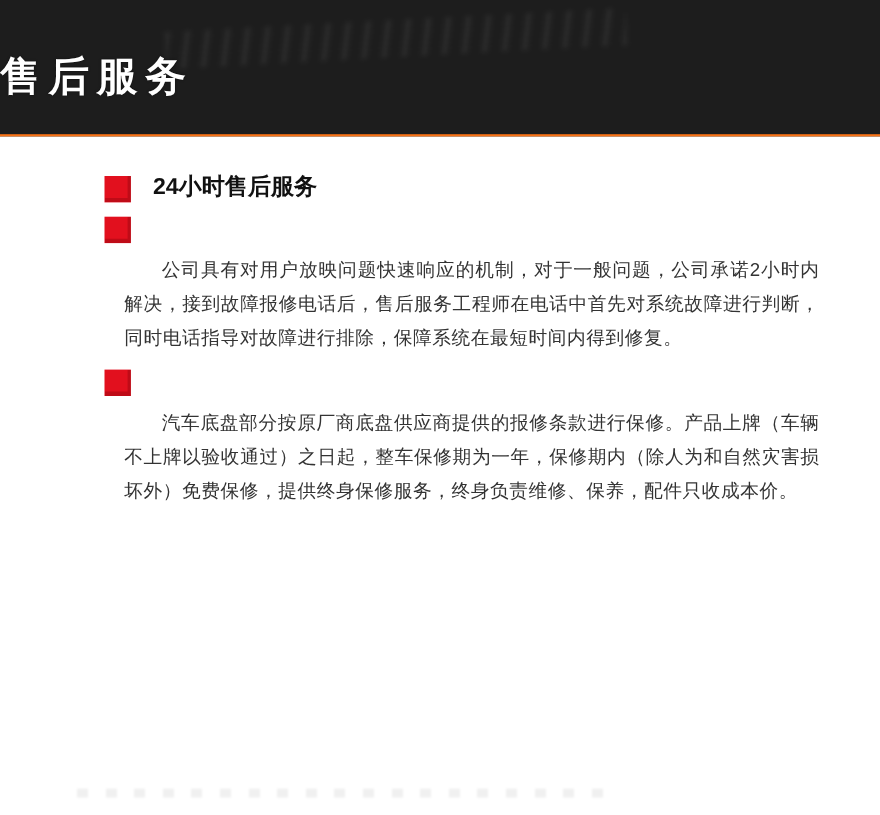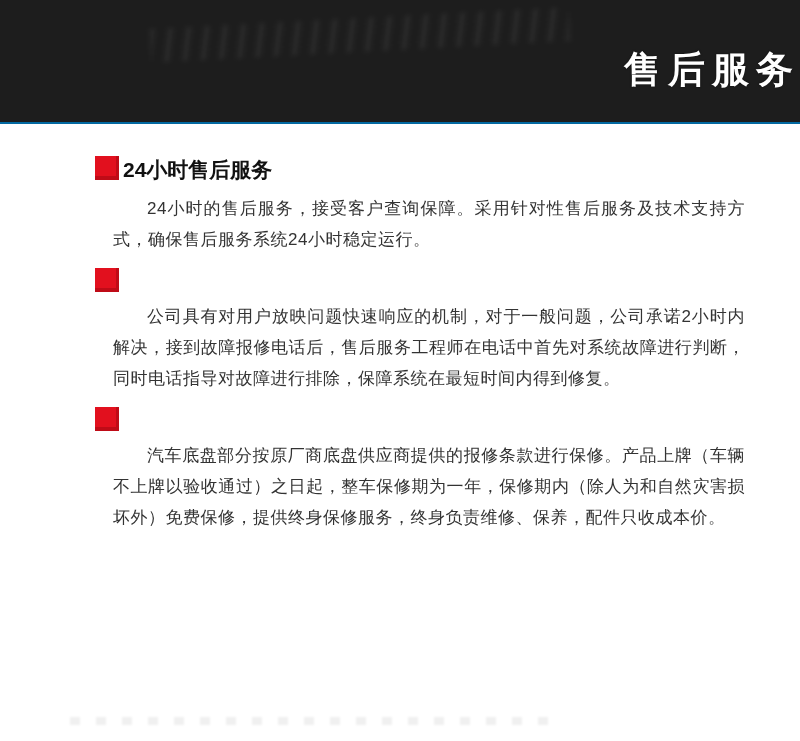--- a/index.html
+++ b/index.html
@@ -11,24 +11,24 @@
     overflow: hidden;
     font-family: "Liberation Sans", "DejaVu Sans", sans-serif;
   }
 
   
   .banner {
     position: relative;
     width: 100%;
     height: 122px;
     background: #1d1d1d;
-    border-bottom: 2px solid #0369a1;
+    border-bottom: 2px solid #f97316;
     display: flex;
     align-items: center;
-    justify-content: flex-end;
+    justify-content: flex-start;
     overflow: hidden;
   }
   .banner-title {
     color: #ffffff;
     font-size: 37px;
     font-weight: bold;
     letter-spacing: 7px;
     margin-top: 18px;
     text-shadow: 0 0 2px rgba(0,0,0,.6);
   }
@@ -42,22 +42,22 @@
       rgba(255,255,255,0.05) 0 6px, rgba(255,255,255,0) 6px 18px);
     filter: blur(2px);
     transform: rotate(-3deg);
   }
 
   
   .content { padding: 32px 55px 0 55px; }
 
   .section-head {
     display: flex;
-    align-items: flex-start;
-    gap: 4px;
+    align-items: flex-end;
+    gap: 20px;
     margin-top: 13px;
     padding-left: 40px;
   }
   .section-head:first-child { margin-top: 0; }
 
   .bullet {
     width: 24px;
     height: 24px;
     flex: 0 0 24px;
     background: #e2101e;
@@ -103,21 +103,20 @@
     <div class="banner-smudge"></div>
     <div class="banner-title">售后服务</div>
   </div>
 
   <div class="content">
 
     <div class="section-head">
       <span class="bullet"></span>
       <h2 class="section-title">24小时售后服务</h2>
     </div>
-    <p class="para">24小时的售后服务，接受客户查询保障。采用针对性售后服务及技术支持方式，确保售后服务系统24小时稳定运行。</p>
 
 
     <div class="section-head">
       <span class="bullet"></span>
     </div>
     <p class="para">公司具有对用户放映问题快速响应的机制，对于一般问题，公司承诺2小时内解决，接到故障报修电话后，售后服务工程师在电话中首先对系统故障进行判断，同时电话指导对故障进行排除，保障系统在最短时间内得到修复。</p>
 
     <div class="section-head">
       <span class="bullet"></span>
     </div>

